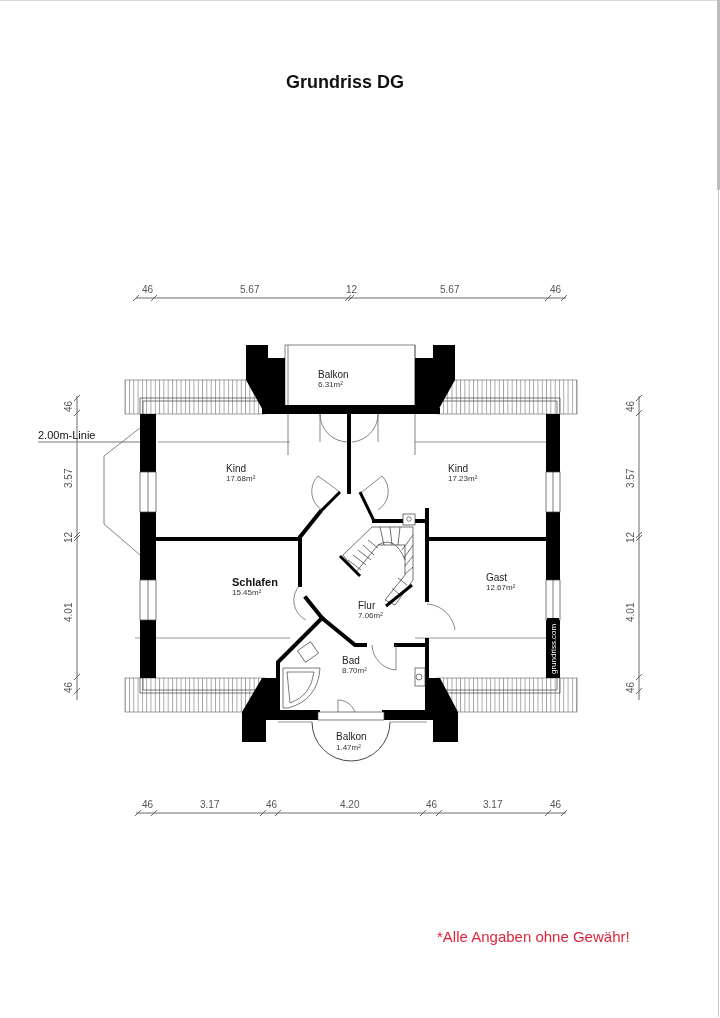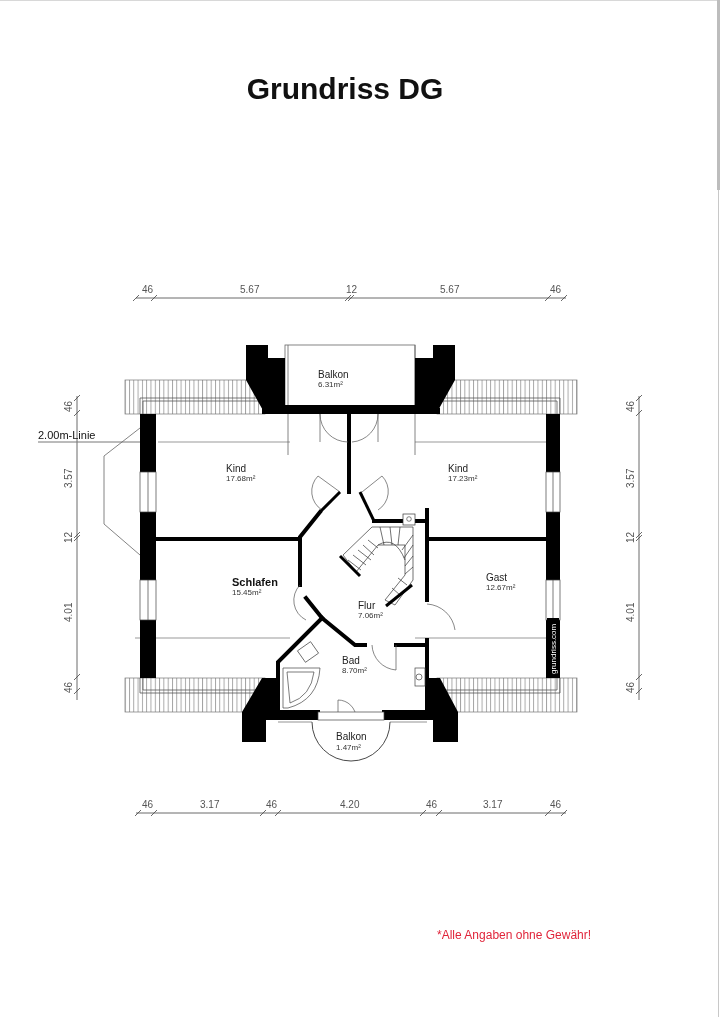--- a/index.html
+++ b/index.html
@@ -1,20 +1,20 @@
 <!DOCTYPE html>
 <html><head>
 <meta charset="utf-8">
 <style>
   html, body { margin:0; padding:0; background:#ffffff; }
   body { width:720px; height:1018px; position:relative; overflow:hidden; font-family:"Liberation Sans", sans-serif; }
   .page-border { position:absolute; left:0; top:0; width:718px; height:1016px; border-top:1px solid #d8d8d8; border-right:1px solid #c8c8c8; }
   .right-edge { position:absolute; right:0; top:0; width:3px; height:190px; background:#bdbdbd; }
-  .title { position:absolute; left:0; width:690px; top:72px; text-align:center; font-size:30px; font-weight:bold; color:#111; }
-  .disclaimer { position:absolute; left:437px; top:928px; font-size:12px; color:#e0243a; }
+  .title { position:absolute; left:0; width:690px; top:72px; text-align:center; font-size:18px; font-weight:bold; color:#111; }
+  .disclaimer { position:absolute; left:437px; top:928px; font-size:15px; color:#e0243a; }
   svg { position:absolute; left:0; top:0; }
   .dim { font-family:"Liberation Sans", sans-serif; font-size:10px; fill:#555; }
   .room { font-family:"Liberation Sans", sans-serif; font-size:10px; fill:#222; }
   .area { font-family:"Liberation Sans", sans-serif; font-size:8px; fill:#333; }
   .roombold { font-family:"Liberation Sans", sans-serif; font-size:11px; font-weight:bold; fill:#111; }
   .label { font-family:"Liberation Sans", sans-serif; font-size:11px; fill:#111; }
 </style>
 </head>
 <body>
 

